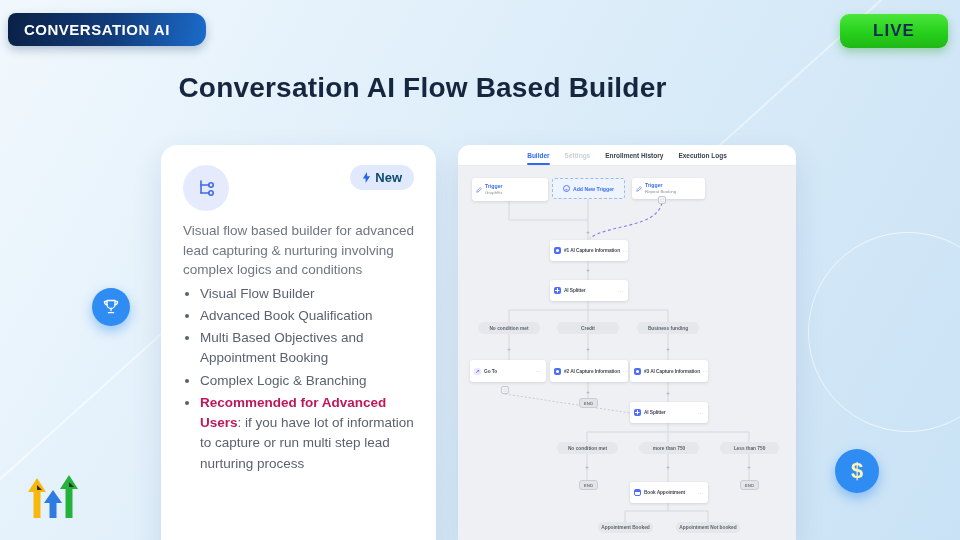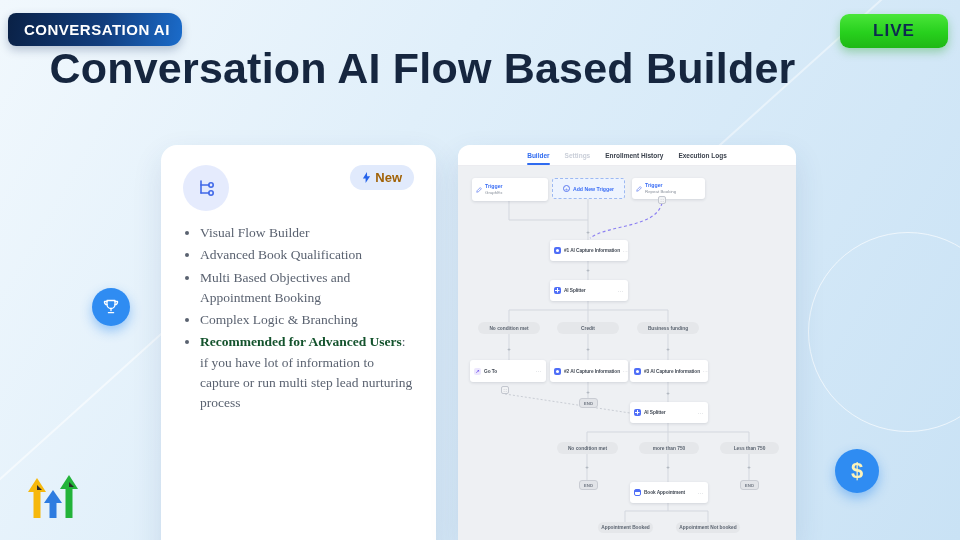--- a/index.html
+++ b/index.html
@@ -11,57 +11,57 @@
   }
   
   .bg-circle { position:absolute; left:808px; top:232px; width:200px; height:200px;
     border-radius:50%; border:1.5px solid rgba(255,255,255,.65); }
   .bg-line { position:absolute; width:1.5px; height:420px; background:rgba(255,255,255,.55);
     transform:rotate(48deg); left:120px; top:160px; }
   .bg-line2 { position:absolute; width:1.5px; height:300px; background:rgba(255,255,255,.45);
     transform:rotate(48deg); left:780px; top:-60px; }
 
   
-  .topic-badge { position:absolute; left:8px; top:13px; padding:8px 12px 8px 16px;
+  .topic-badge { position:absolute; left:8px; top:13px; padding:8px 36px 8px 16px;
     background:linear-gradient(100deg,#0a2146 0%,#123e7e 55%,#1b6ccb 100%);
     border-radius:8px 13px 13px 8px; color:#ffffff; font-size:15px; font-weight:bold;
     letter-spacing:.5px; box-shadow:0 4px 10px rgba(10,40,90,.25); }
   .live-badge { position:absolute; left:840px; top:14px; width:108px; height:34px;
     background:linear-gradient(180deg,#4ae639 0%,#27d01d 55%,#1fb815 100%);
     border-radius:9px; display:flex; align-items:center; justify-content:center;
     color:#0d2a4f; font-size:17px; font-weight:bold; letter-spacing:1px;
     box-shadow:0 4px 10px rgba(30,160,30,.35); }
-  .page-title { position:absolute; left:0; top:44px; width:845px; text-align:center;
-    font-size:43px; font-weight:bold; color:#16263f; letter-spacing:.2px; }
+  .page-title { position:absolute; left:0; top:72px; width:845px; text-align:center;
+    font-size:28px; font-weight:bold; color:#16263f; letter-spacing:.2px; }
 
   
   .trophy-circle { position:absolute; left:92px; top:288px; width:38px; height:38px;
     border-radius:50%; background:#2f8cf2; display:flex; align-items:center;
     justify-content:center; box-shadow:0 5px 12px rgba(47,140,242,.45); }
   .dollar-circle { position:absolute; left:835px; top:449px; width:44px; height:44px;
     border-radius:50%; background:#2f8cf2; display:flex; align-items:center;
     justify-content:center; color:#fdf3b9; font-size:22px; font-weight:bold;
     box-shadow:0 5px 12px rgba(47,140,242,.45); }
   .ghl-logo { position:absolute; left:26px; top:474px; }
 
   
   .feature-card { position:absolute; left:161px; top:145px; width:275px; height:420px;
     background:#ffffff; border-radius:16px; padding:20px 22px;
     box-shadow:0 12px 30px rgba(30,64,120,.12); }
   .card-head { display:flex; justify-content:space-between; align-items:flex-start; }
   .flow-icon-circle { width:46px; height:46px; border-radius:50%; background:#e5ebfd;
     display:flex; align-items:center; justify-content:center; }
   .new-badge { background:#e1eafc; border-radius:13px; padding:5px 12px; display:flex;
-    align-items:center; gap:4px; color:#a16207; font-size:13px; font-weight:bold; }
+    align-items:center; gap:4px; color:#0c4a6e; font-size:13px; font-weight:bold; }
   .card-title { margin-top:18px; font-size:19px; font-weight:bold; color:#20242b; }
   .card-desc { margin-top:10px; font-size:13.5px; line-height:1.45; color:#6e7680; }
-  .card-bullets { margin-top:12px; padding-left:17px;font-family:Liberation Serif, serif; }
+  .card-bullets { margin-top:4px; padding-left:17px; }
   .card-bullets li { font-size:13.5px; line-height:1.5; color:#5a6270; margin-bottom:2px; }
   .card-bullets li::marker { color:#5a6270; }
-  .hl { color:#14532d; font-weight:bold; }
+  .hl { color:#be185d; font-weight:bold; }
 
   
   .builder-panel { position:absolute; left:458px; top:145px; width:338px; height:395px;
     border-radius:12px 12px 0 0; overflow:hidden; background:#eef0f3;
     box-shadow:0 12px 30px rgba(30,64,120,.12); }
   .tabbar { height:21px; background:#ffffff; display:flex; align-items:center;
     justify-content:center; gap:15px; border-bottom:1px solid #ececf0; }
   .tab { font-size:6.5px; color:#3a414c; font-weight:bold; position:relative; cursor:pointer; }
   .tab.active { color:#2f6bf0; }
   .tab.active::after { content:""; position:absolute; left:0; right:0; bottom:-6px;
@@ -154,20 +154,21 @@
         <circle cx="16" cy="16" r="2.2"></circle>
       </svg>
     </div>
     <div class="new-badge">
       <svg width="9" height="11" viewBox="0 0 10 12">
         <path d="M5.5,0 L1,7 h3 L4,12 L9,4.7 H5.7 Z" fill="#2563eb"></path>
       </svg>
       <span>New</span>
     </div>
   </div>
+  <p class="card-desc">Visual flow based builder for advanced lead capturing &amp; nurturing involving complex logics and conditions</p>
   <ul class="card-bullets">
     <li>Visual Flow Builder</li>
     <li>Advanced Book Qualification</li>
     <li>Multi Based Objectives and Appointment Booking</li>
     <li>Complex Logic &amp; Branching</li>
     <li><span class="hl">Recommended for Advanced Users</span><span>: if you have lot of information to capture or run multi step lead nurturing process</span></li>
   </ul>
 </div>
 
 <div class="builder-panel">

